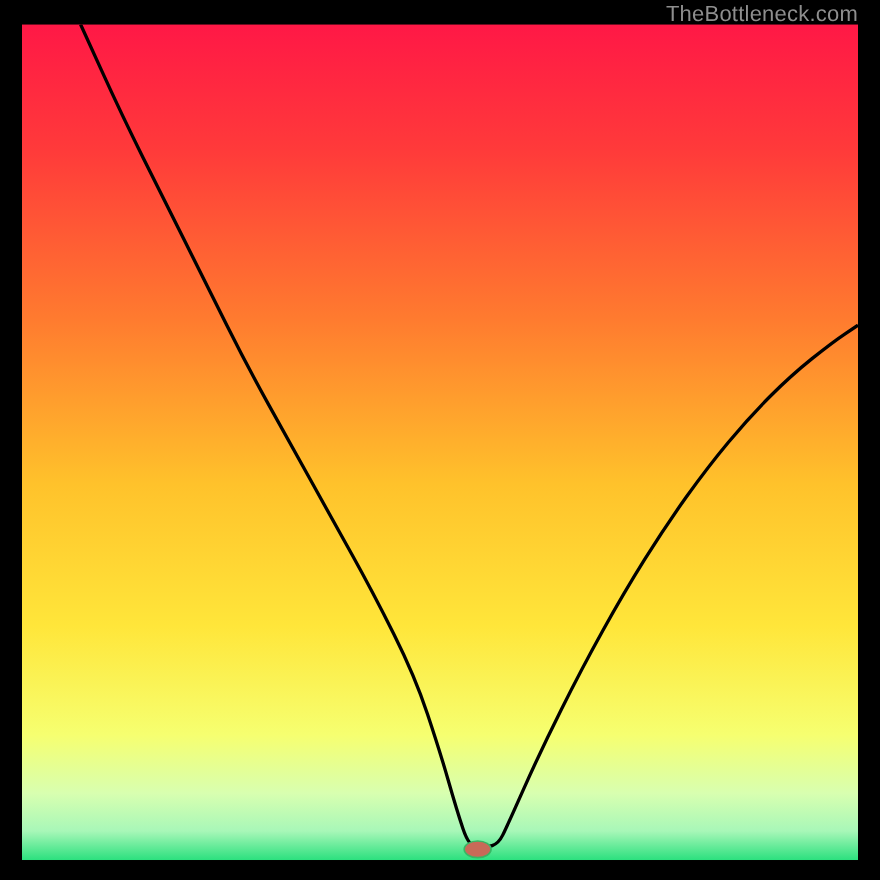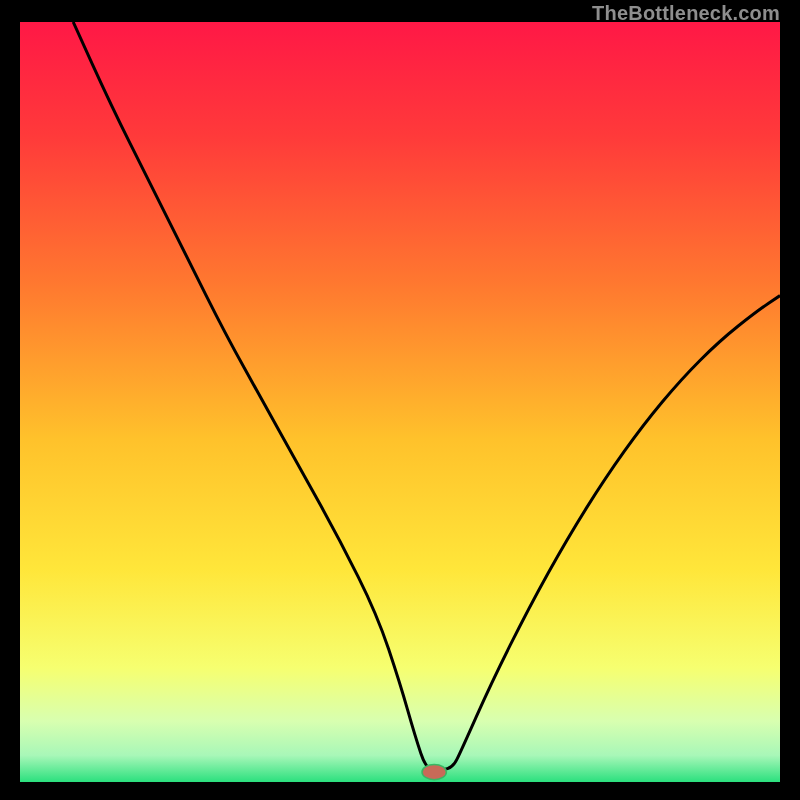--- a/index.html
+++ b/index.html
@@ -25,21 +25,21 @@
     height: 760px;
     overflow: hidden;
     
   }
   .watermark {
     position: absolute;
     top: 2px;
     right: 20px;
     color: #8e8e8e;
     font-size: 20px;
-    font-weight: 700;
+    font-weight: 400;
     letter-spacing: 0.2px;
   }
 </style>
 </head>
 <body>
 
 <div class="frame">
 
   <div class="watermark">TheBottleneck.com</div>
 

